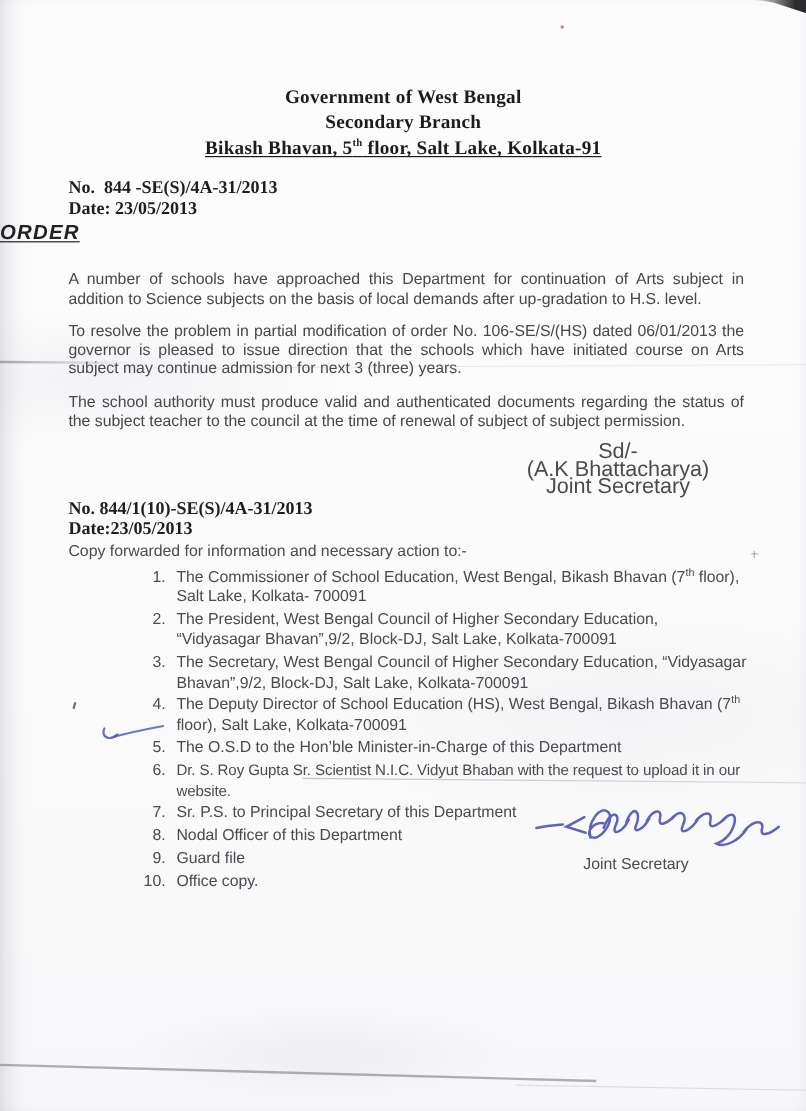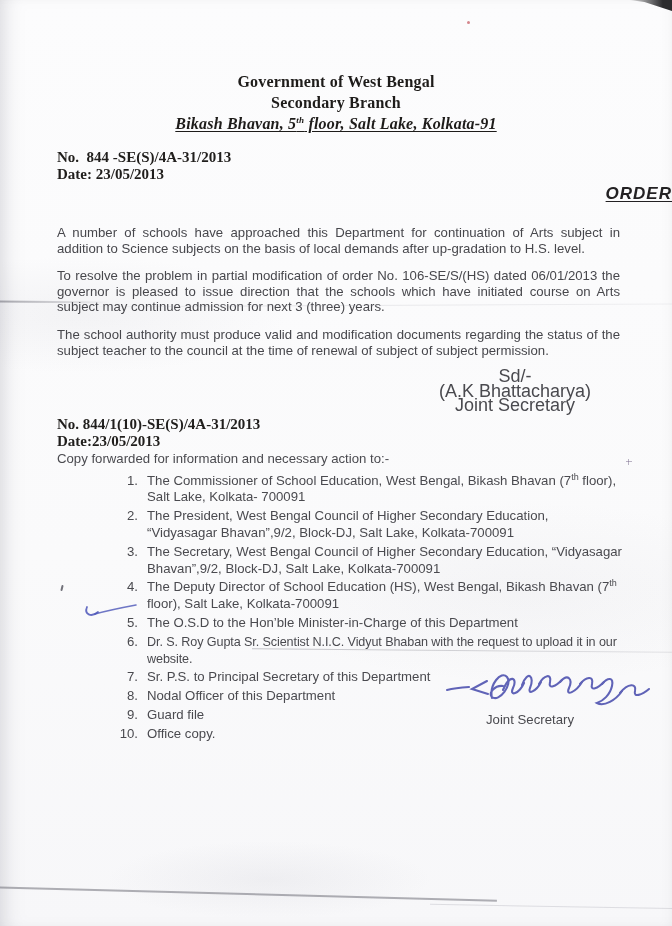--- a/index.html
+++ b/index.html
@@ -18,33 +18,33 @@
     box-shadow:inset 16px 0 22px -16px rgba(130,130,142,.38), inset -6px 0 14px -10px rgba(140,140,150,.22);
     color:#46464b;
   }
 
   
   .doc-header{
     padding-top:71px;text-align:center;
     font-family:"Liberation Serif","DejaVu Serif",serif;
     font-weight:700;font-size:16px;line-height:21px;color:#1e1c1a;letter-spacing:.2px;
   }
-  .underlined{text-decoration:underline;text-underline-offset:2px;font-style:italic;}
+  .underlined{text-decoration:underline;text-underline-offset:2px;}
   sup.th{font-size:9px;vertical-align:super;line-height:0;}
 
   
   .ref-row{
     display:flex;justify-content:space-between;
     margin:15px 50px 0 57px;
     font-family:"Liberation Serif","DejaVu Serif",serif;
     font-weight:700;font-size:15px;color:#201e1c;flex-direction:column;
   }
   .pre{white-space:pre;}
   .order-title{
-    margin-top:1px;text-align:right;
+    margin-top:1px;text-align:left;
     font-family:"Liberation Sans","DejaVu Sans",sans-serif;
     font-weight:800;font-style:italic;font-size:17px;letter-spacing:1px;
     text-decoration:underline;text-underline-offset:2px;color:#232123;
   }
 
   
   .body-par{
     margin:12px 52px 0 57px;text-align:justify;
     font-size:13.2px;line-height:15.6px;color:#47474c;
   }
@@ -120,21 +120,21 @@
 
   <div class="ref-row">
     <span class="pre">No.  844 -SE(S)/4A-31/2013</span>
     <span>Date: 23/05/2013</span>
   </div>
 
   <div class="order-title">ORDER</div>
 
   <p class="body-par">A number of schools have approached this Department for continuation of Arts subject in addition to Science subjects on the basis of local demands after up-gradation to H.S. level.</p>
   <p class="body-par">To resolve the problem in partial modification of order No. 106-SE/S/(HS) dated 06/01/2013 the governor is pleased to issue direction that the schools which have initiated course on Arts subject may continue admission for next 3 (three) years.</p>
-  <p class="body-par">The school authority must produce valid and modification documents regarding the status of the subject teacher to the council at the time of renewal of subject of subject permission.</p>
+  <p class="body-par">The school authority must produce valid and authenticated documents regarding the status of the subject teacher to the council at the time of renewal of subject of subject permission.</p>
 
   <div class="sd-block">
     <div>Sd/-</div>
     <div>(A.K Bhattacharya)</div>
     <div>Joint Secretary</div>
   </div>
 
   <div class="ref-row ref-row2">
     <span class="pre">No. 844/1(10)-SE(S)/4A-31/2013</span>
     <span>Date:23/05/2013</span>

